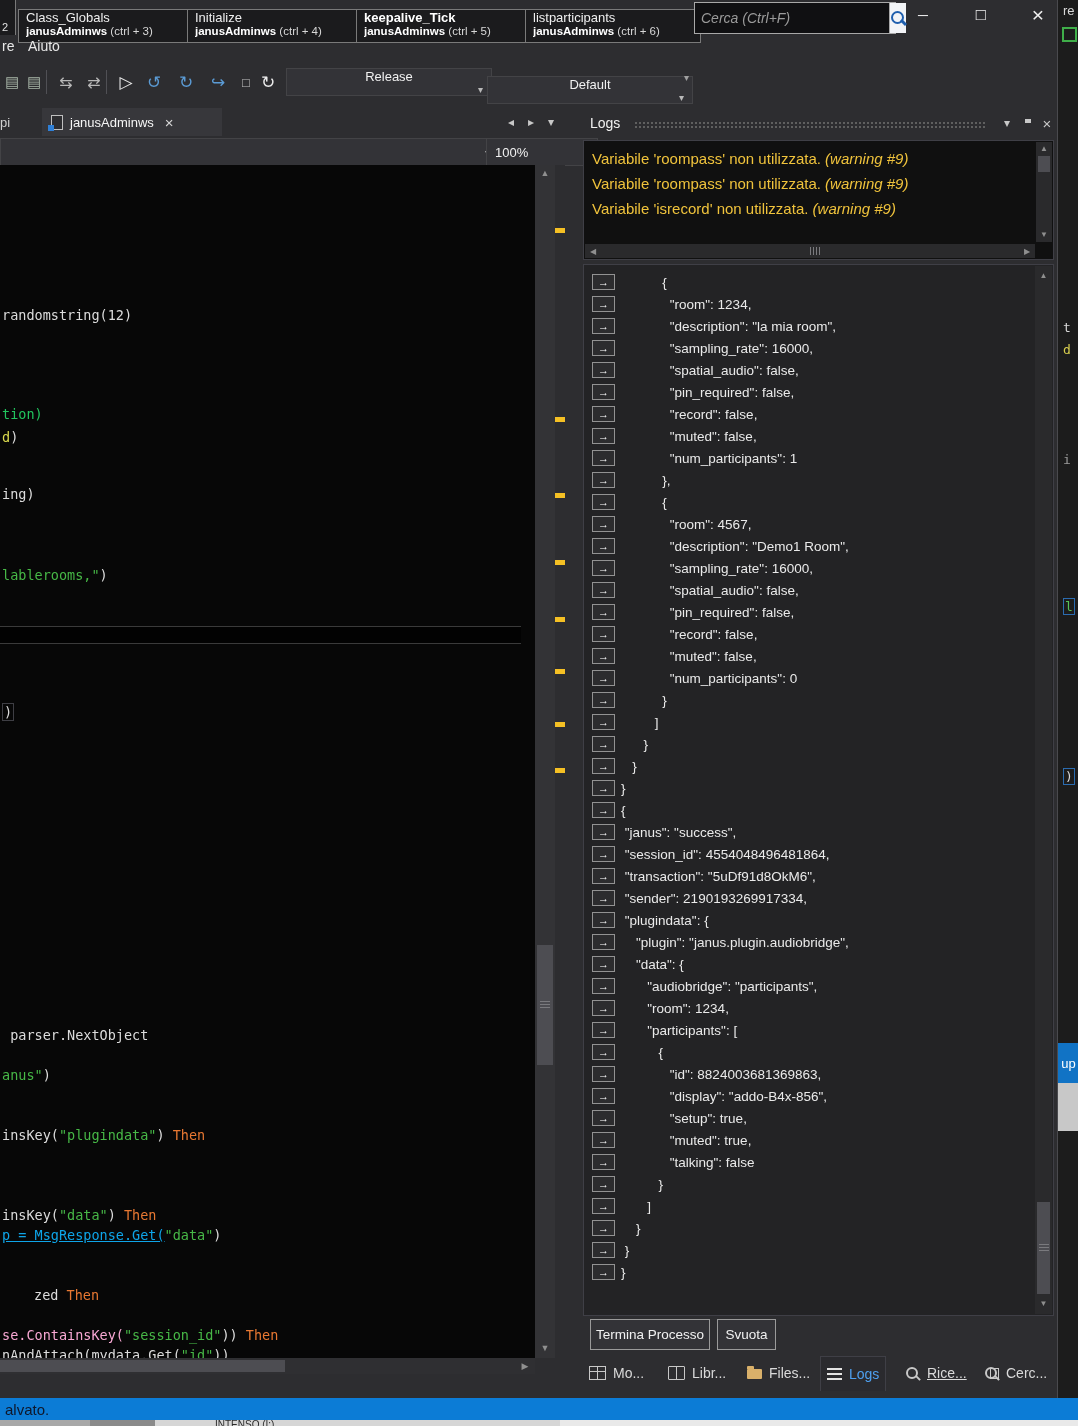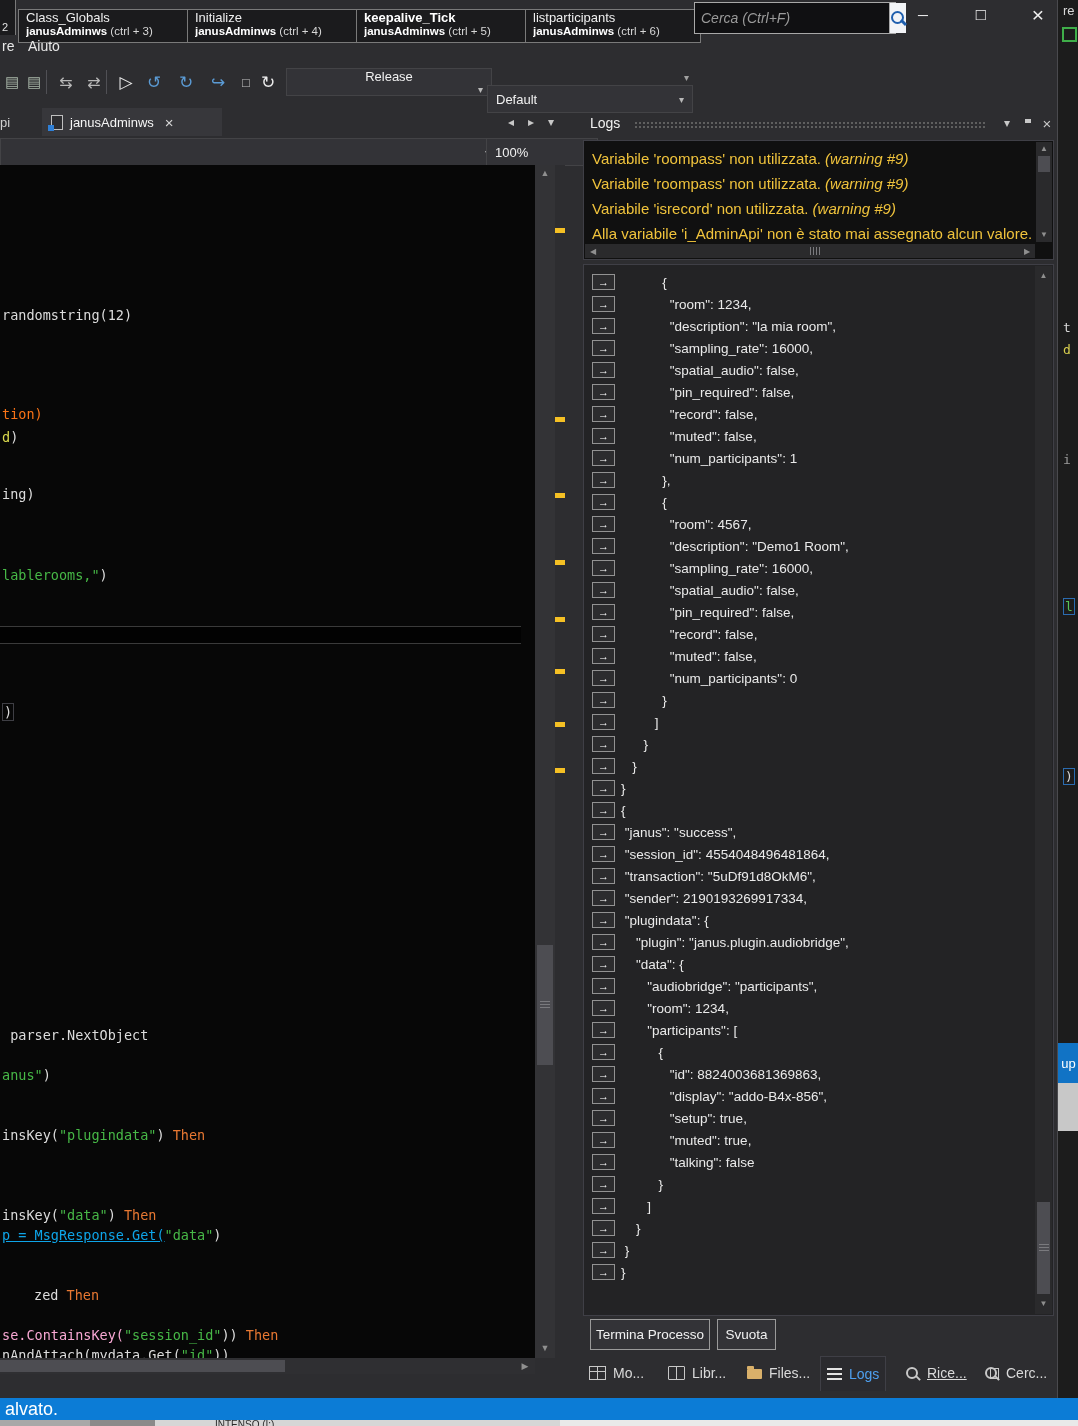--- a/index.html
+++ b/index.html
@@ -112,21 +112,21 @@
   .mag-blue .handle{position:absolute;left:10px;top:11px;width:7px;height:3px;background:#1f5fae;transform:rotate(45deg);}
   
   .right-sliver{left:1057px;top:0;width:21px;height:1398px;background:#1c1c1c;border-left:1px solid #4a4a4e;overflow:hidden;}
   .sliver-frag{position:absolute;left:5px;font-family:"DejaVu Sans Mono",monospace;font-size:13px;white-space:nowrap;}
   .sliver-boxed{border:1px solid #2b6cb0;padding:0 1px;}
   .sliver-chip{position:absolute;left:0;top:1043px;width:21px;height:40px;background:#1173c5;color:#fff;
     font-size:13px;display:flex;align-items:center;justify-content:center;}
   .sliver-light{position:absolute;left:0;top:1083px;width:21px;height:48px;background:#c8c8c8;}
   .green-frag-icon{position:absolute;left:4px;top:27px;width:11px;height:11px;border:2px solid #3fae49;}
   .statusbar{left:0;top:1398px;width:1078px;height:22px;background:#0c7cd6;display:flex;align-items:center;}
-  .statusbar span{font-size:18px;color:#ffffff;margin-left:5px;}
+  .statusbar span{font-size:15px;color:#0f172a;margin-left:5px;}
   .taskbar-strip{left:0;top:1420px;width:1078px;height:20px;background:#d6d6d6;overflow:hidden;}
   .tk-seg{position:absolute;top:0;height:6px;}
   .tk-text{position:absolute;left:215px;top:0;font-size:10px;color:#2a2a2a;line-height:10px;}
 </style>
 </head>
 <body>
 
 <div class="abs fn-strip">
   <div class="fn-partial">2</div>
 <div class="fn-tab" style="left: 18px;">
@@ -163,21 +163,21 @@
 <div class="abs menubar">
   <span class="menu-item" style="left:2px;">re</span>
   <span class="menu-item" style="left:28px;">Aiuto</span>
 </div>
 
 <div class="abs toolbar">
   <div class="combo" style="left:286px;top:4px;width:188px;flex-direction:column;">
     <span>Release</span>
     <span class="chev">▾</span>
   </div>
-  <div class="combo" style="left:487px;top:21px;width:188px;">
+  <div class="combo" style="left:487px;top:12px;width:188px;flex-direction:column;">
     <span>Default</span>
     <span class="chev">▾</span>
   </div>
   <div class="abs" style="left:684px;top:8px;color:#a0a0a0;font-size:10px;cursor:pointer;">▾</div>
 <div class="tb-icon" style="left: 0px; color: rgb(169, 183, 169); font-size: 15px;">▤</div>
     <div class="tb-icon" style="left: 22px; color: rgb(169, 183, 169); font-size: 15px;">▤</div>
     <div class="tb-sep" style="left: 46px;"></div>
     <div class="tb-icon" style="left: 54px; color: rgb(184, 184, 184); font-size: 16px;">⇆</div>
     <div class="tb-icon" style="left: 82px; color: rgb(184, 184, 184); font-size: 16px;">⇄</div>
     <div class="tb-sep" style="left: 106px;"></div>
@@ -204,21 +204,21 @@
 <div class="abs combo member-combo">
   <span class="chev">▾</span>
 </div>
 <div class="abs combo zoom-combo">
   <span>100%</span>
   <span class="chev">▾</span>
 </div>
 
 <div class="abs code-area">
     <div class="code-line" style="top: 141px;"><span style="color: rgb(220, 220, 220);">randomstring(12)</span></div>
-    <div class="code-line" style="top: 240px;"><span style="color: #f97316;">tion)</span></div>
+    <div class="code-line" style="top: 240px;"><span style="color: #22c55e;">tion)</span></div>
     <div class="code-line" style="top: 263px;"><span style="color: rgb(217, 217, 78);">d</span><span style="color: rgb(220, 220, 220);">)</span></div>
     <div class="code-line" style="top: 320px;"><span style="color: rgb(220, 220, 220);">ing)</span></div>
     <div class="code-line" style="top: 401px;"><span style="color: rgb(71, 184, 71);">lablerooms,"</span><span style="color: rgb(220, 220, 220);">)</span></div>
     <div class="code-line" style="top: 538px;"><span class="code-box" style="color: rgb(220, 220, 220);">)</span></div>
     <div class="code-line" style="top: 861px;"><span style="color: rgb(220, 220, 220);"> parser.NextObject</span></div>
     <div class="code-line" style="top: 901px;"><span style="color: rgb(71, 184, 71);">anus"</span><span style="color: rgb(220, 220, 220);">)</span></div>
     <div class="code-line" style="top: 961px;"><span style="color: rgb(220, 220, 220);">insKey(</span><span style="color: rgb(71, 184, 71);">"plugindata"</span><span style="color: rgb(220, 220, 220);">) </span><span style="color: rgb(232, 120, 50);">Then</span></div>
     <div class="code-line" style="top: 1041px;"><span style="color: rgb(220, 220, 220);">insKey(</span><span style="color: rgb(71, 184, 71);">"data"</span><span style="color: rgb(220, 220, 220);">) </span><span style="color: rgb(232, 120, 50);">Then</span></div>
     <div class="code-line" style="top: 1061px;"><span style="color: #0ea5e9; text-decoration: underline;">p = MsgResponse.Get(</span><span style="color: rgb(71, 184, 71);">"data"</span><span style="color: rgb(220, 220, 220);">)</span></div>
     <div class="code-line" style="top: 1121px; margin-left: 32px;"><span style="color: rgb(220, 220, 220);">zed </span><span style="color: rgb(232, 120, 50);">Then</span></div>
@@ -257,21 +257,20 @@
   <span class="hdr-ic">▾</span>
   <span class="hdr-ic"><span class="ic-pin"></span></span>
   <span class="hdr-ic" style="font-size:15px;">×</span>
 </div>
 
 <div class="abs warn-box">
   <div style="position:absolute;left:0;top:5px;right:18px;overflow:hidden;">
       <div class="warn-line">Variabile 'roompass' non utilizzata. <i>(warning #9)</i></div>
       <div class="warn-line">Variabile 'roompass' non utilizzata. <i>(warning #9)</i></div>
       <div class="warn-line">Variabile 'isrecord' non utilizzata. <i>(warning #9)</i></div>
-      <div class="warn-line">Alla variabile 'i_AdminApi' non è stato mai assegnato alcun valore. </div>
     </div>
   <div class="warn-vsb">
     <div class="sb-btn" style="top:0;height:13px;font-size:8px;">▲</div>
     <div class="v-thumb" style="top:14px;height:16px;left:2px;width:12px;"></div>
     <div class="sb-btn" style="top:86px;height:13px;font-size:8px;">▼</div>
   </div>
   <div class="warn-hsb">
     <div class="hsb-btn" style="left:0;">◀</div>
     <div class="hsb-grip"></div>
     <div class="hsb-btn" style="right:0;">▶</div>

